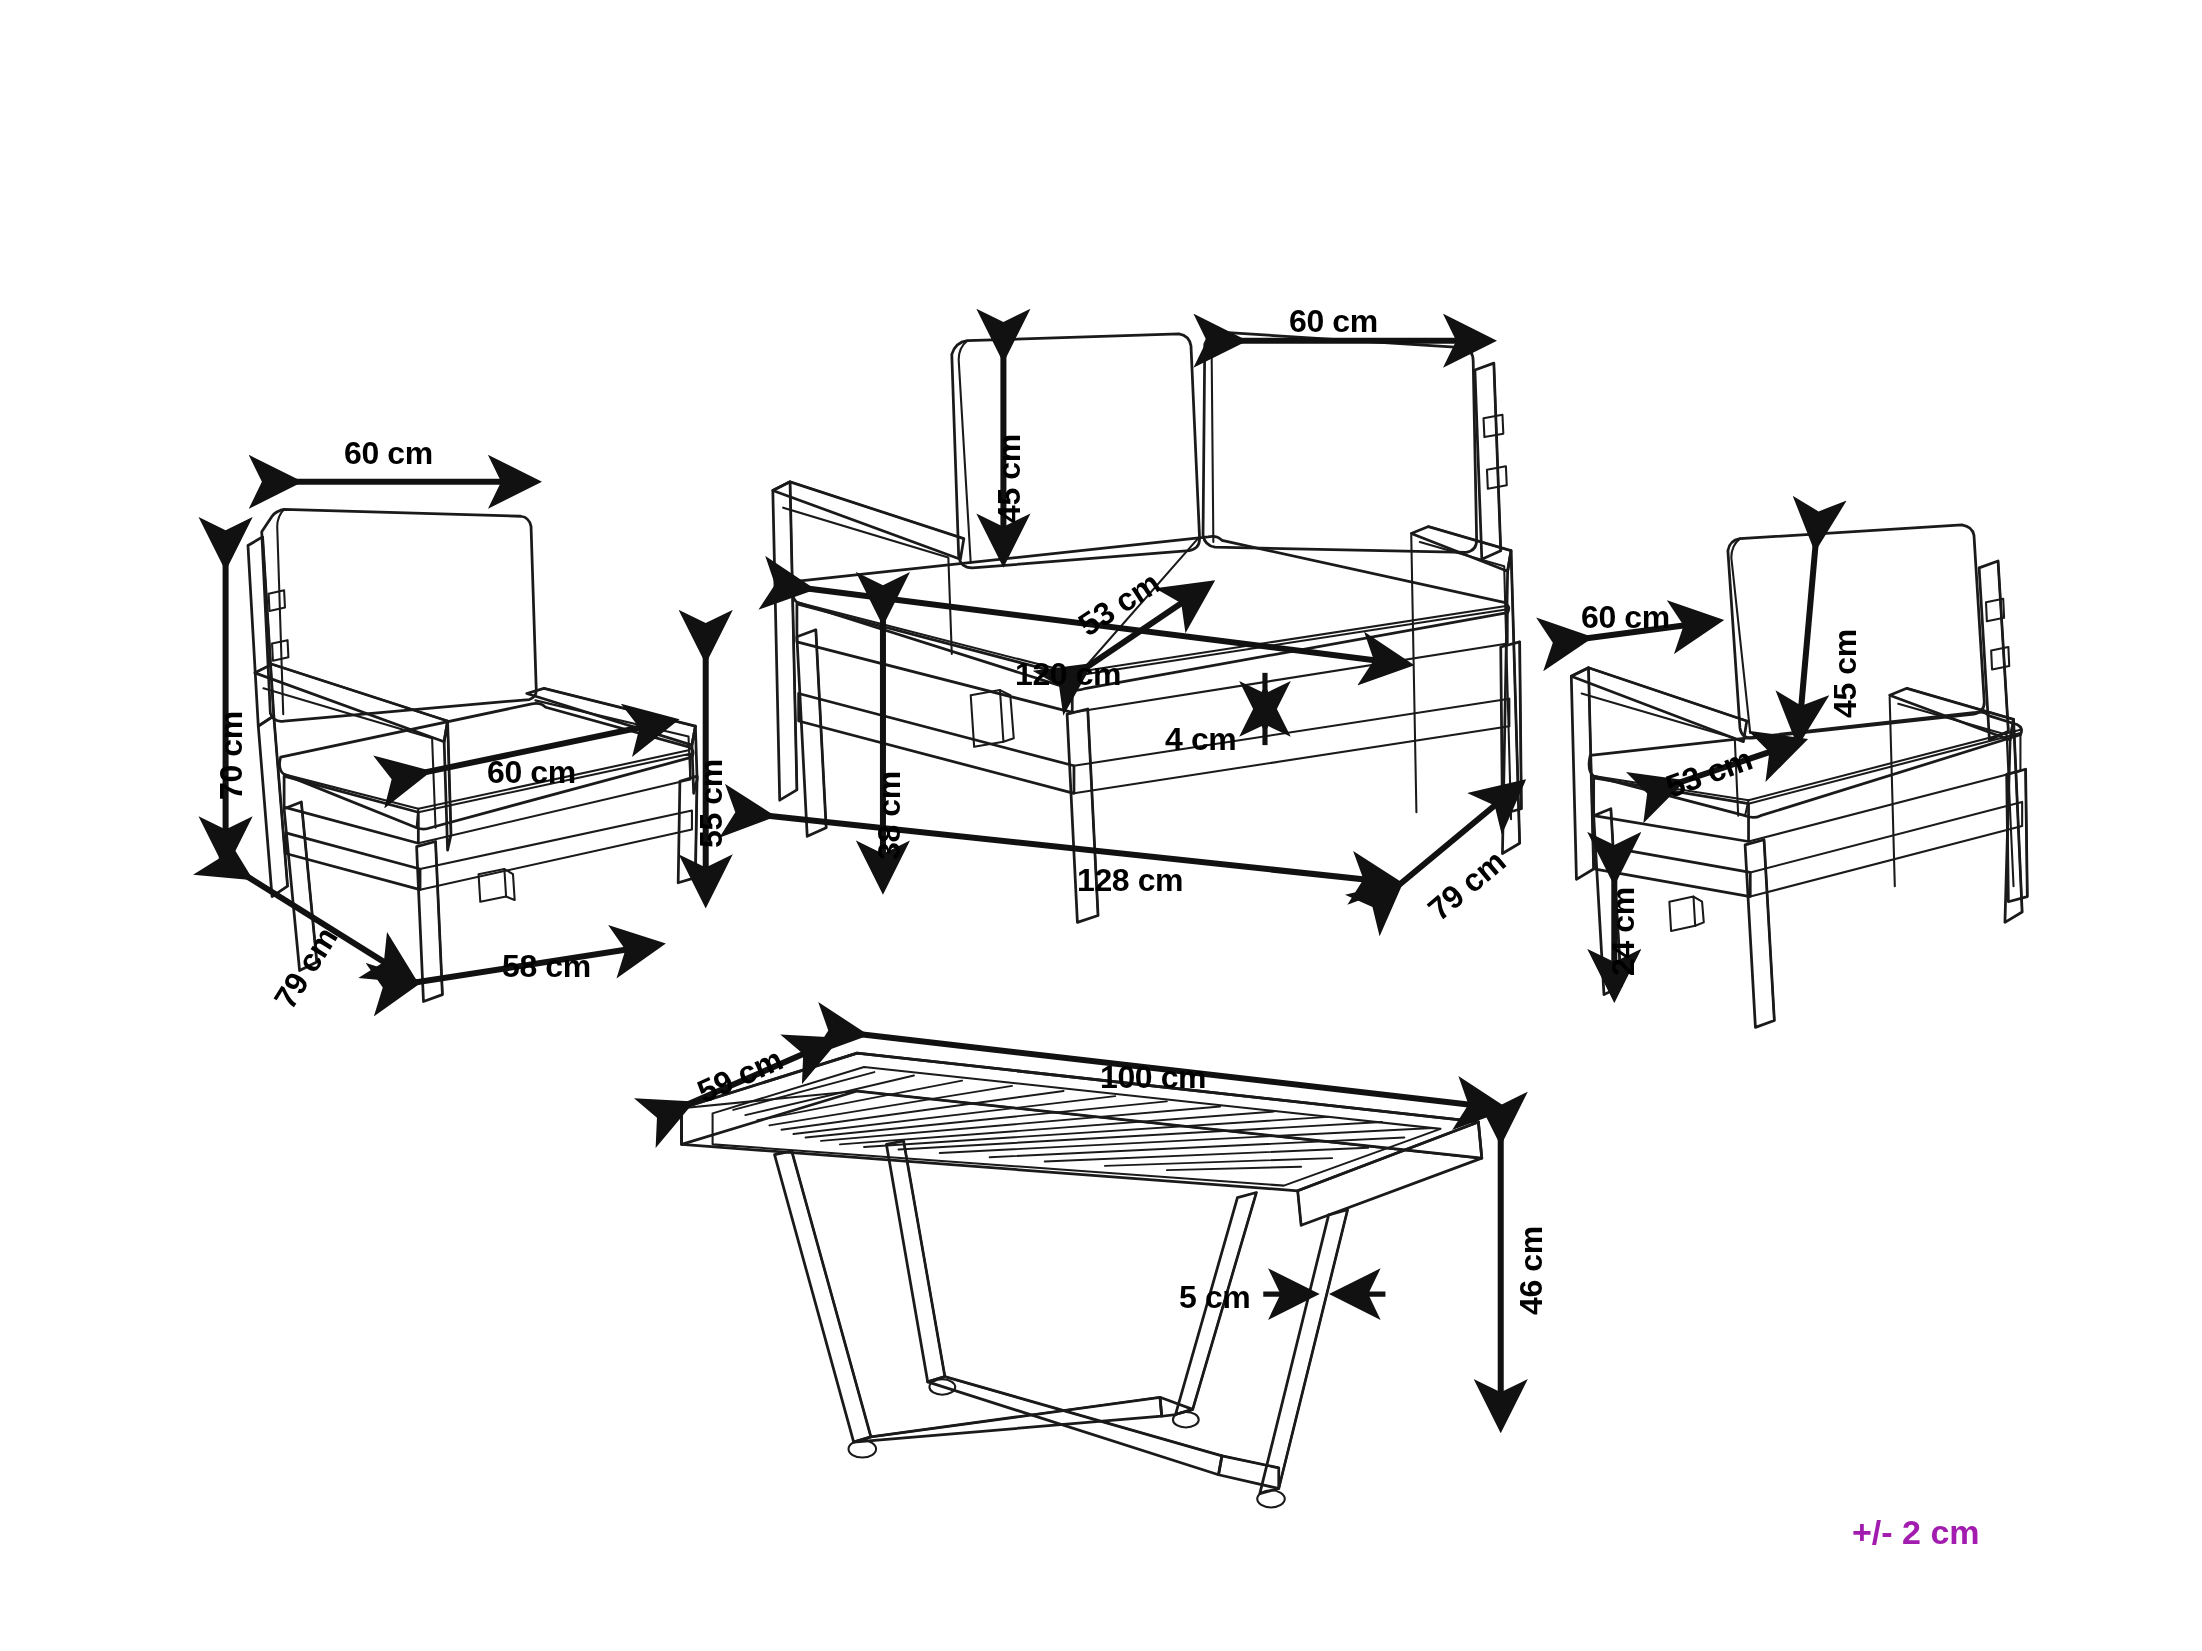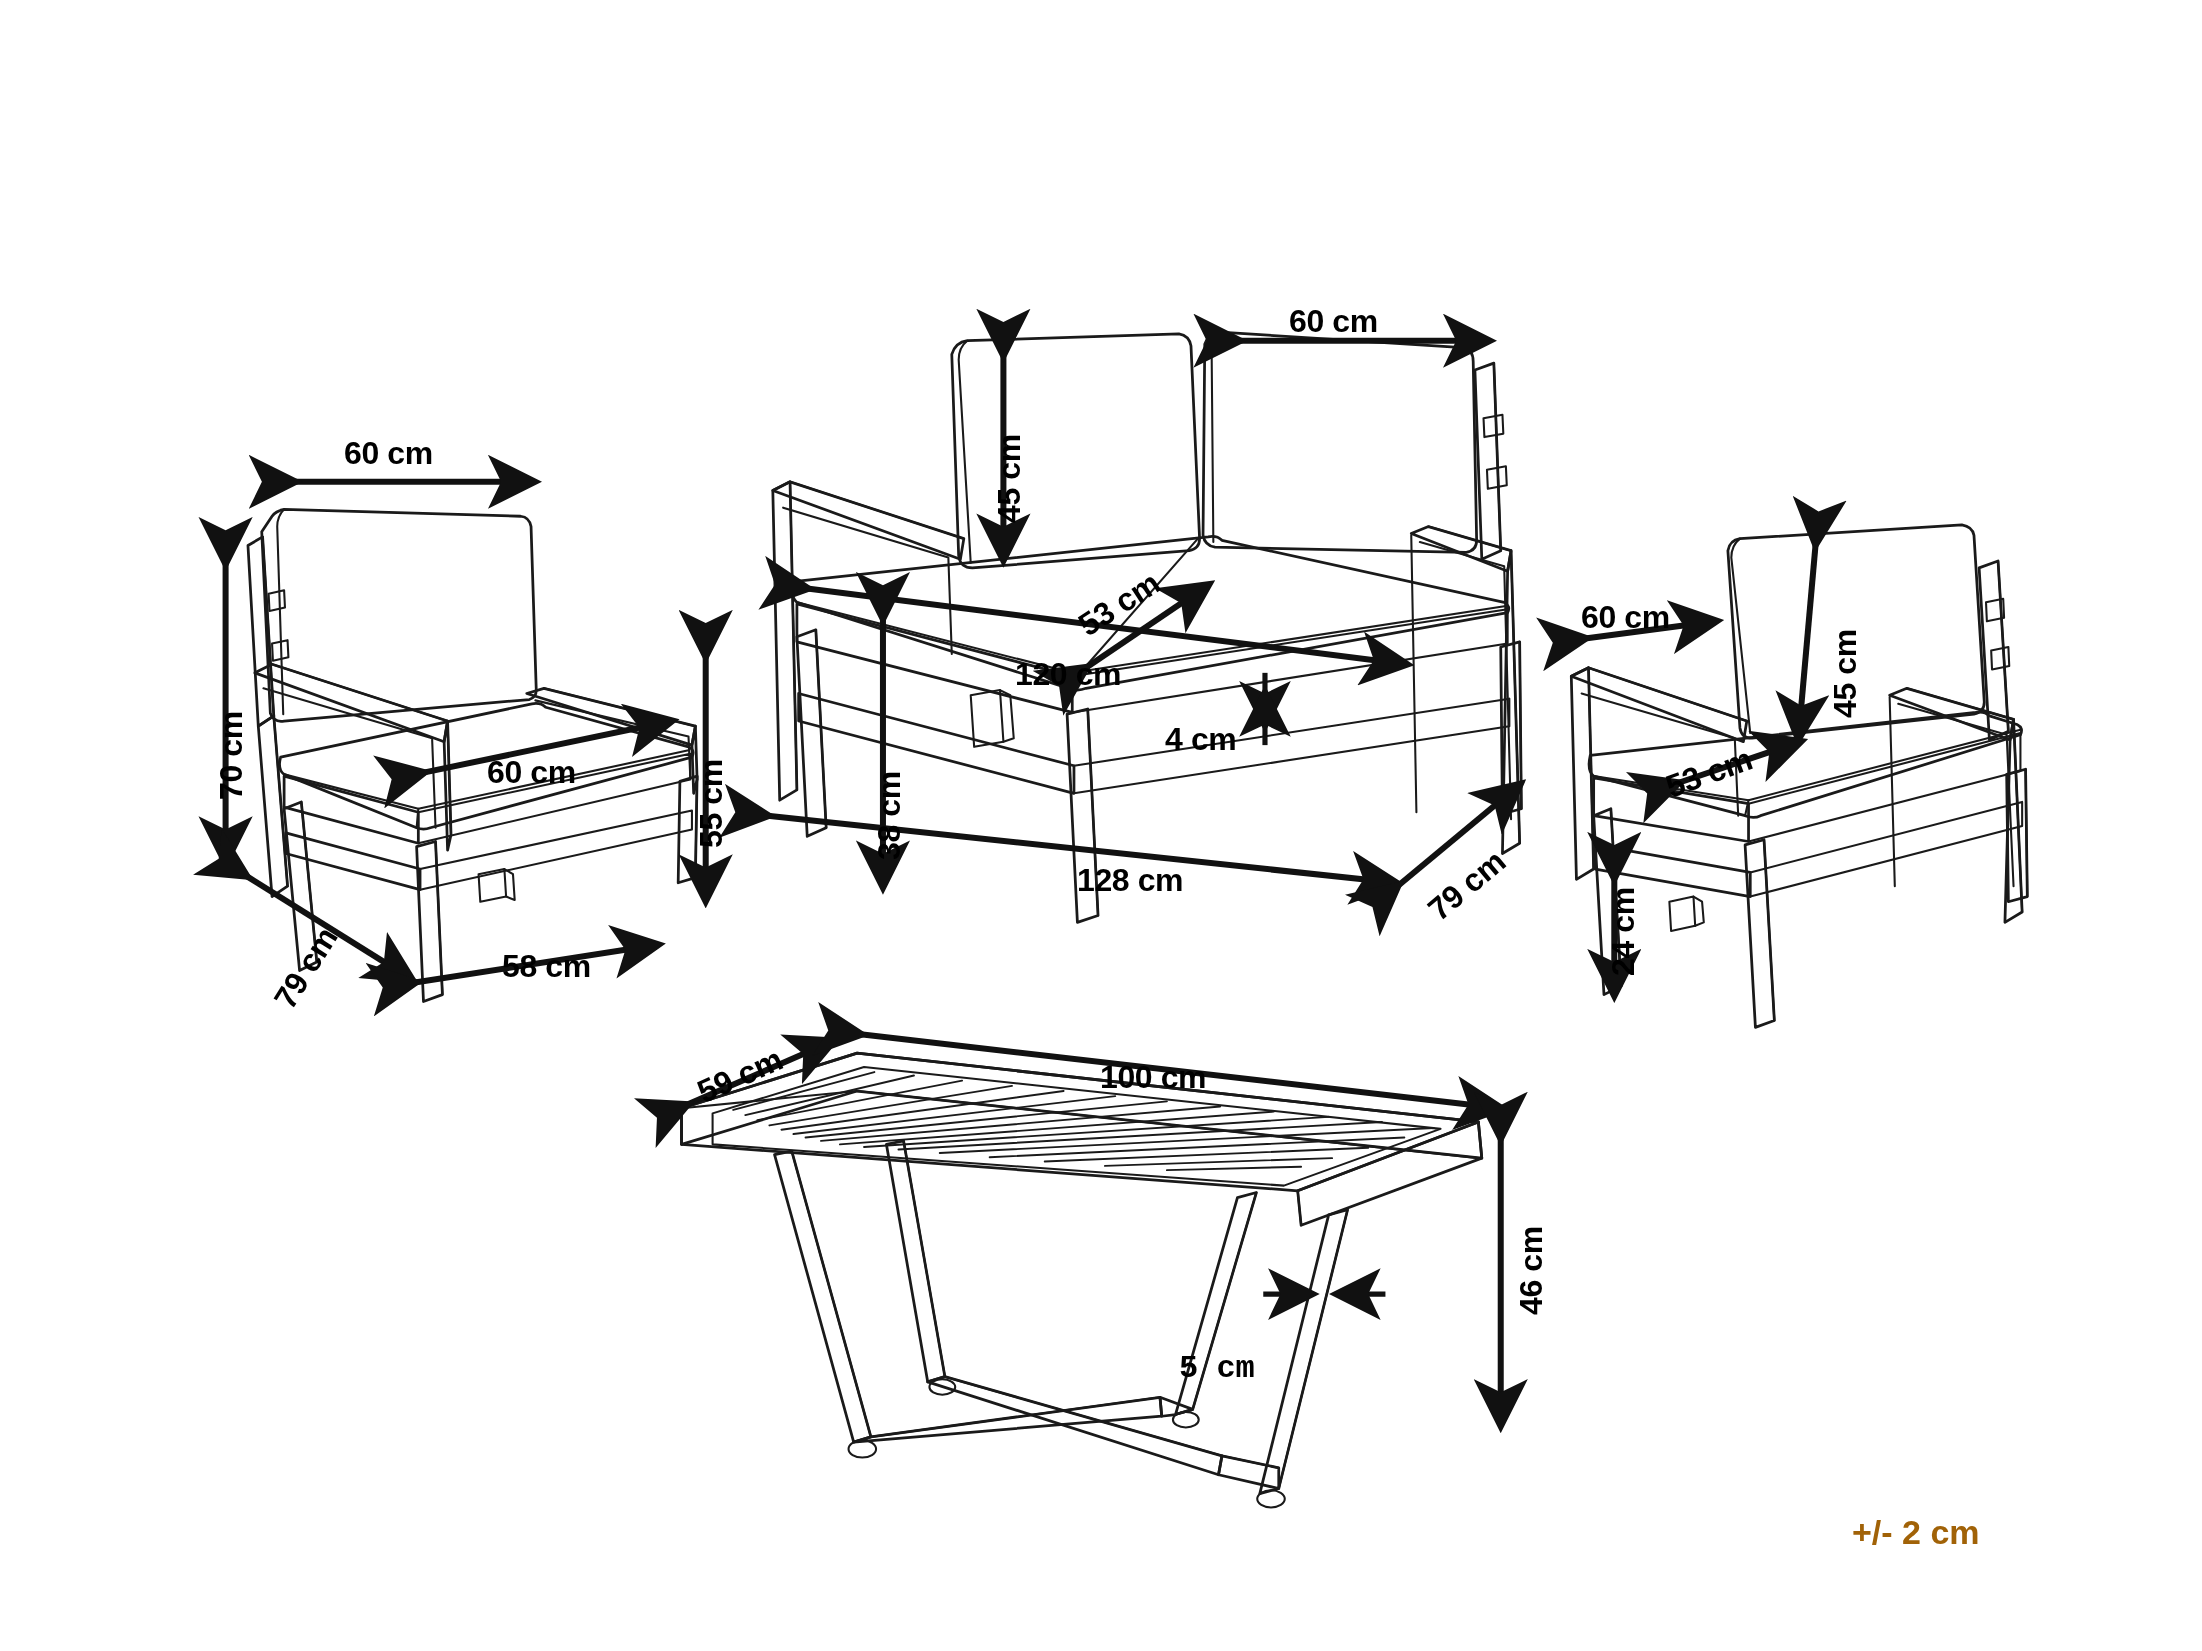--- a/index.html
+++ b/index.html
@@ -11,21 +11,21 @@
   .ln-thin{fill:none;stroke:#1a1a1a;stroke-width:2.4;stroke-linejoin:round;stroke-linecap:round;}
   .ln-slat{fill:none;stroke:#1a1a1a;stroke-width:2.2;stroke-linecap:round;}
   .dim{fill:none;stroke:#111111;stroke-width:7;stroke-linecap:butt;}
   .dim-sm{fill:none;stroke:#111111;stroke-width:6;stroke-linecap:butt;}
   .head{fill:#111111;stroke:none;}
   .lbl{position:absolute;color:#000;font-weight:bold;
        font-family:"Liberation Sans", sans-serif;white-space:nowrap;
        letter-spacing:-0.4px;}
   .lbl-h{font-size:32px;text-align:right;}
   .lbl-v{font-size:32px;transform-origin:0 0;}
-  .tol{position:absolute;font-size:34px;font-weight:bold;color:#a16207;}
+  .tol{position:absolute;font-size:34px;font-weight:bold;color:#a21caf;}
 </style>
 </head>
 <body>
 
 <div id="stage">
 
 <svg class="art" viewBox="0 0 2560 1920">
   <defs>
     <marker id="ah" markerWidth="9" markerHeight="9" refX="7.6" refY="4.5" orient="auto">
       <path class="head" d="M0,0 L9,4.5 L0,9 L2.2,4.5 Z"></path>
@@ -306,18 +306,18 @@
 <div class="lbl lbl-v" style="left:1661px; top:771px; transform:rotate(-20deg);">53 cm</div>
 
 <div class="lbl lbl-v" style="left:1605px; top:976px; transform:rotate(-90deg);">24 cm</div>
 
 <div class="lbl lbl-v" style="left:692px; top:1077px; transform:rotate(-24deg);">59 cm</div>
 
 <div class="lbl lbl-h" style="left:1100px; top:1059px;">100 cm</div>
 
 <div class="lbl lbl-v" style="left:1513px; top:1315px; transform:rotate(-90deg);">46 cm</div>
 
-<div class="lbl lbl-h" style="left:1179px; top:1350px;font-family:Liberation Mono, monospace;">5 cm</div>
+<div class="lbl lbl-h" style="left:1179px; top:1279px;">5 cm</div>
 
 <div class="tol" style="left:1852px; top:1513px;">+/- 2 cm</div>
 
 </div>
 
 
 </body></html>

